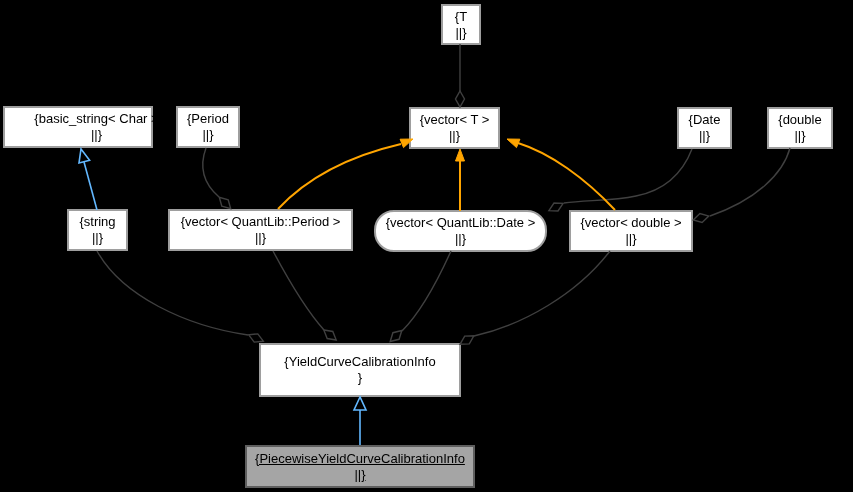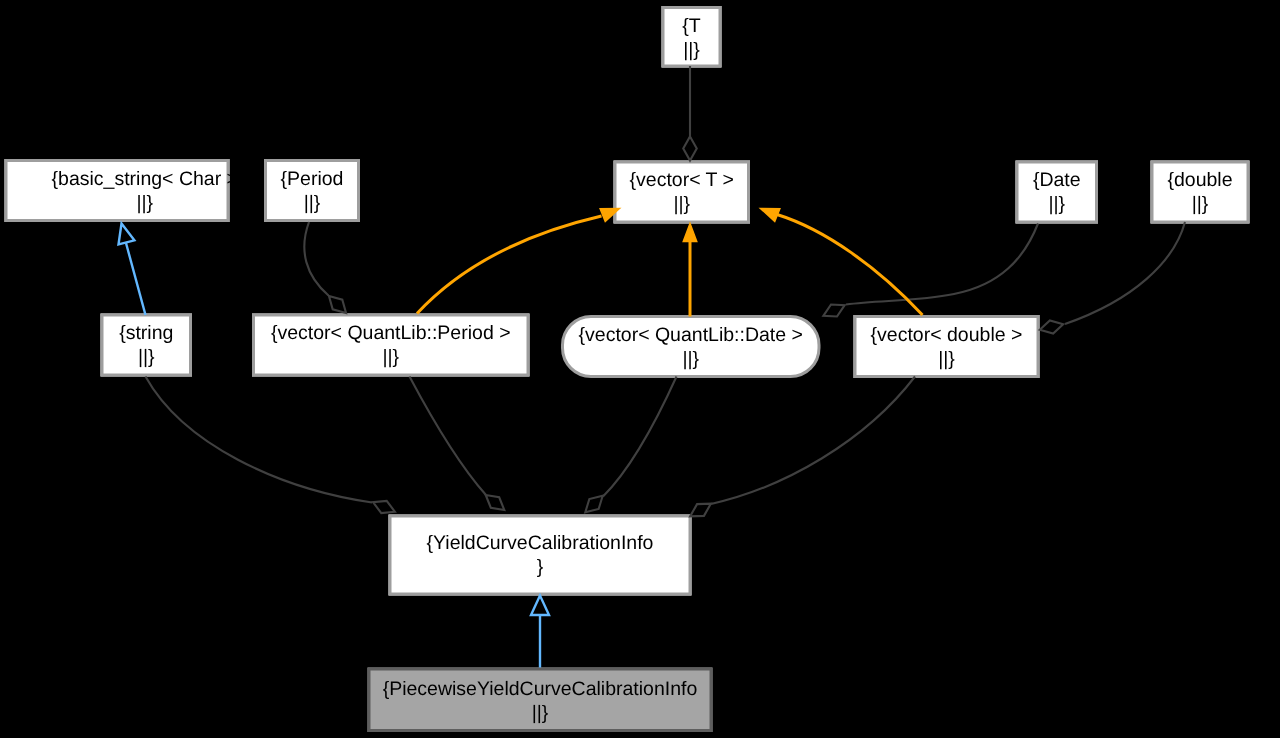--- a/index.html
+++ b/index.html
@@ -98,21 +98,21 @@
   <div class="node" style="left:569px; top:210px; width:124px; height:42px;">
     <span>{vector&lt; double &gt;</span>
     <span>||}</span>
   </div>
 
   <div class="node" style="left:259px; top:343px; width:202px; height:54px;text-align:center;">
     <span>{YieldCurveCalibrationInfo</span>
     <span>}</span>
   </div>
 
-  <div class="node current" style="left:245px; top:445px; width:230px; height:43px;">
+  <div class="node current" style="left:245px; top:445px; width:230px; height:43px;text-decoration:underline;">
     <span>{PiecewiseYieldCurveCalibrationInfo</span>
     <span>||}</span>
   </div>
 
   <svg id="edges" viewBox="0 0 853 492">
 
     <path class="agg-edge" d="M460,44 L460,91"></path>
     <polygon class="agg-diamond" points="460,91 464.5,99 460,107 455.5,99"></polygon>
 
     <path class="agg-edge" d="M206,148 C199,167 204,184 219,197"></path>

